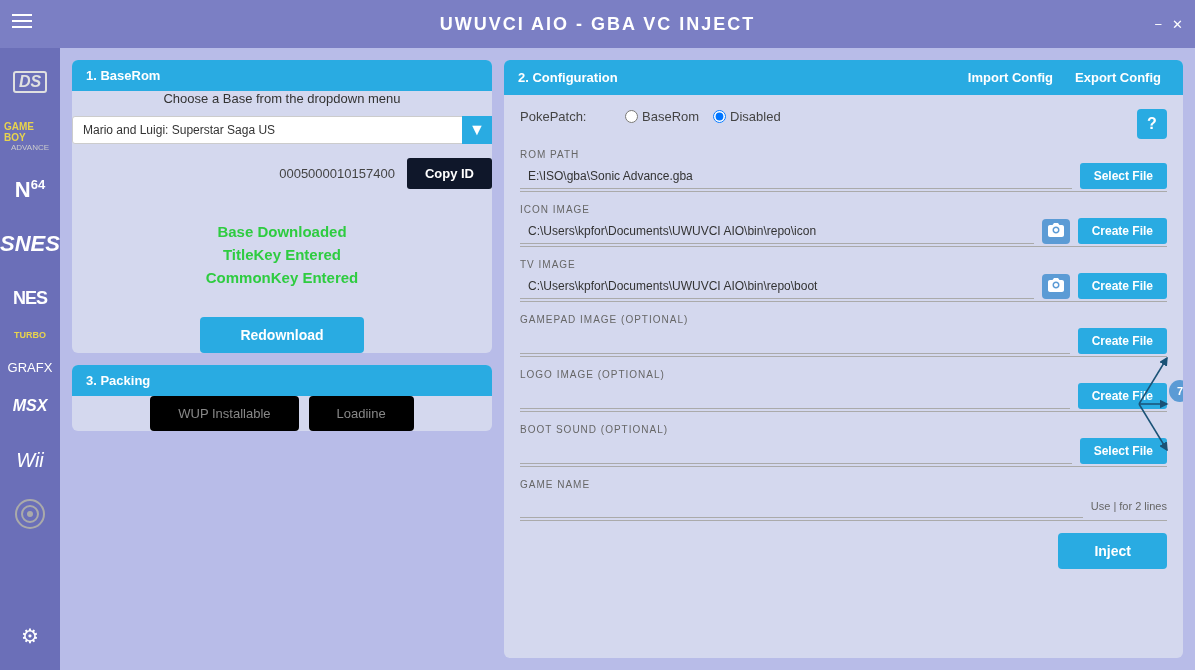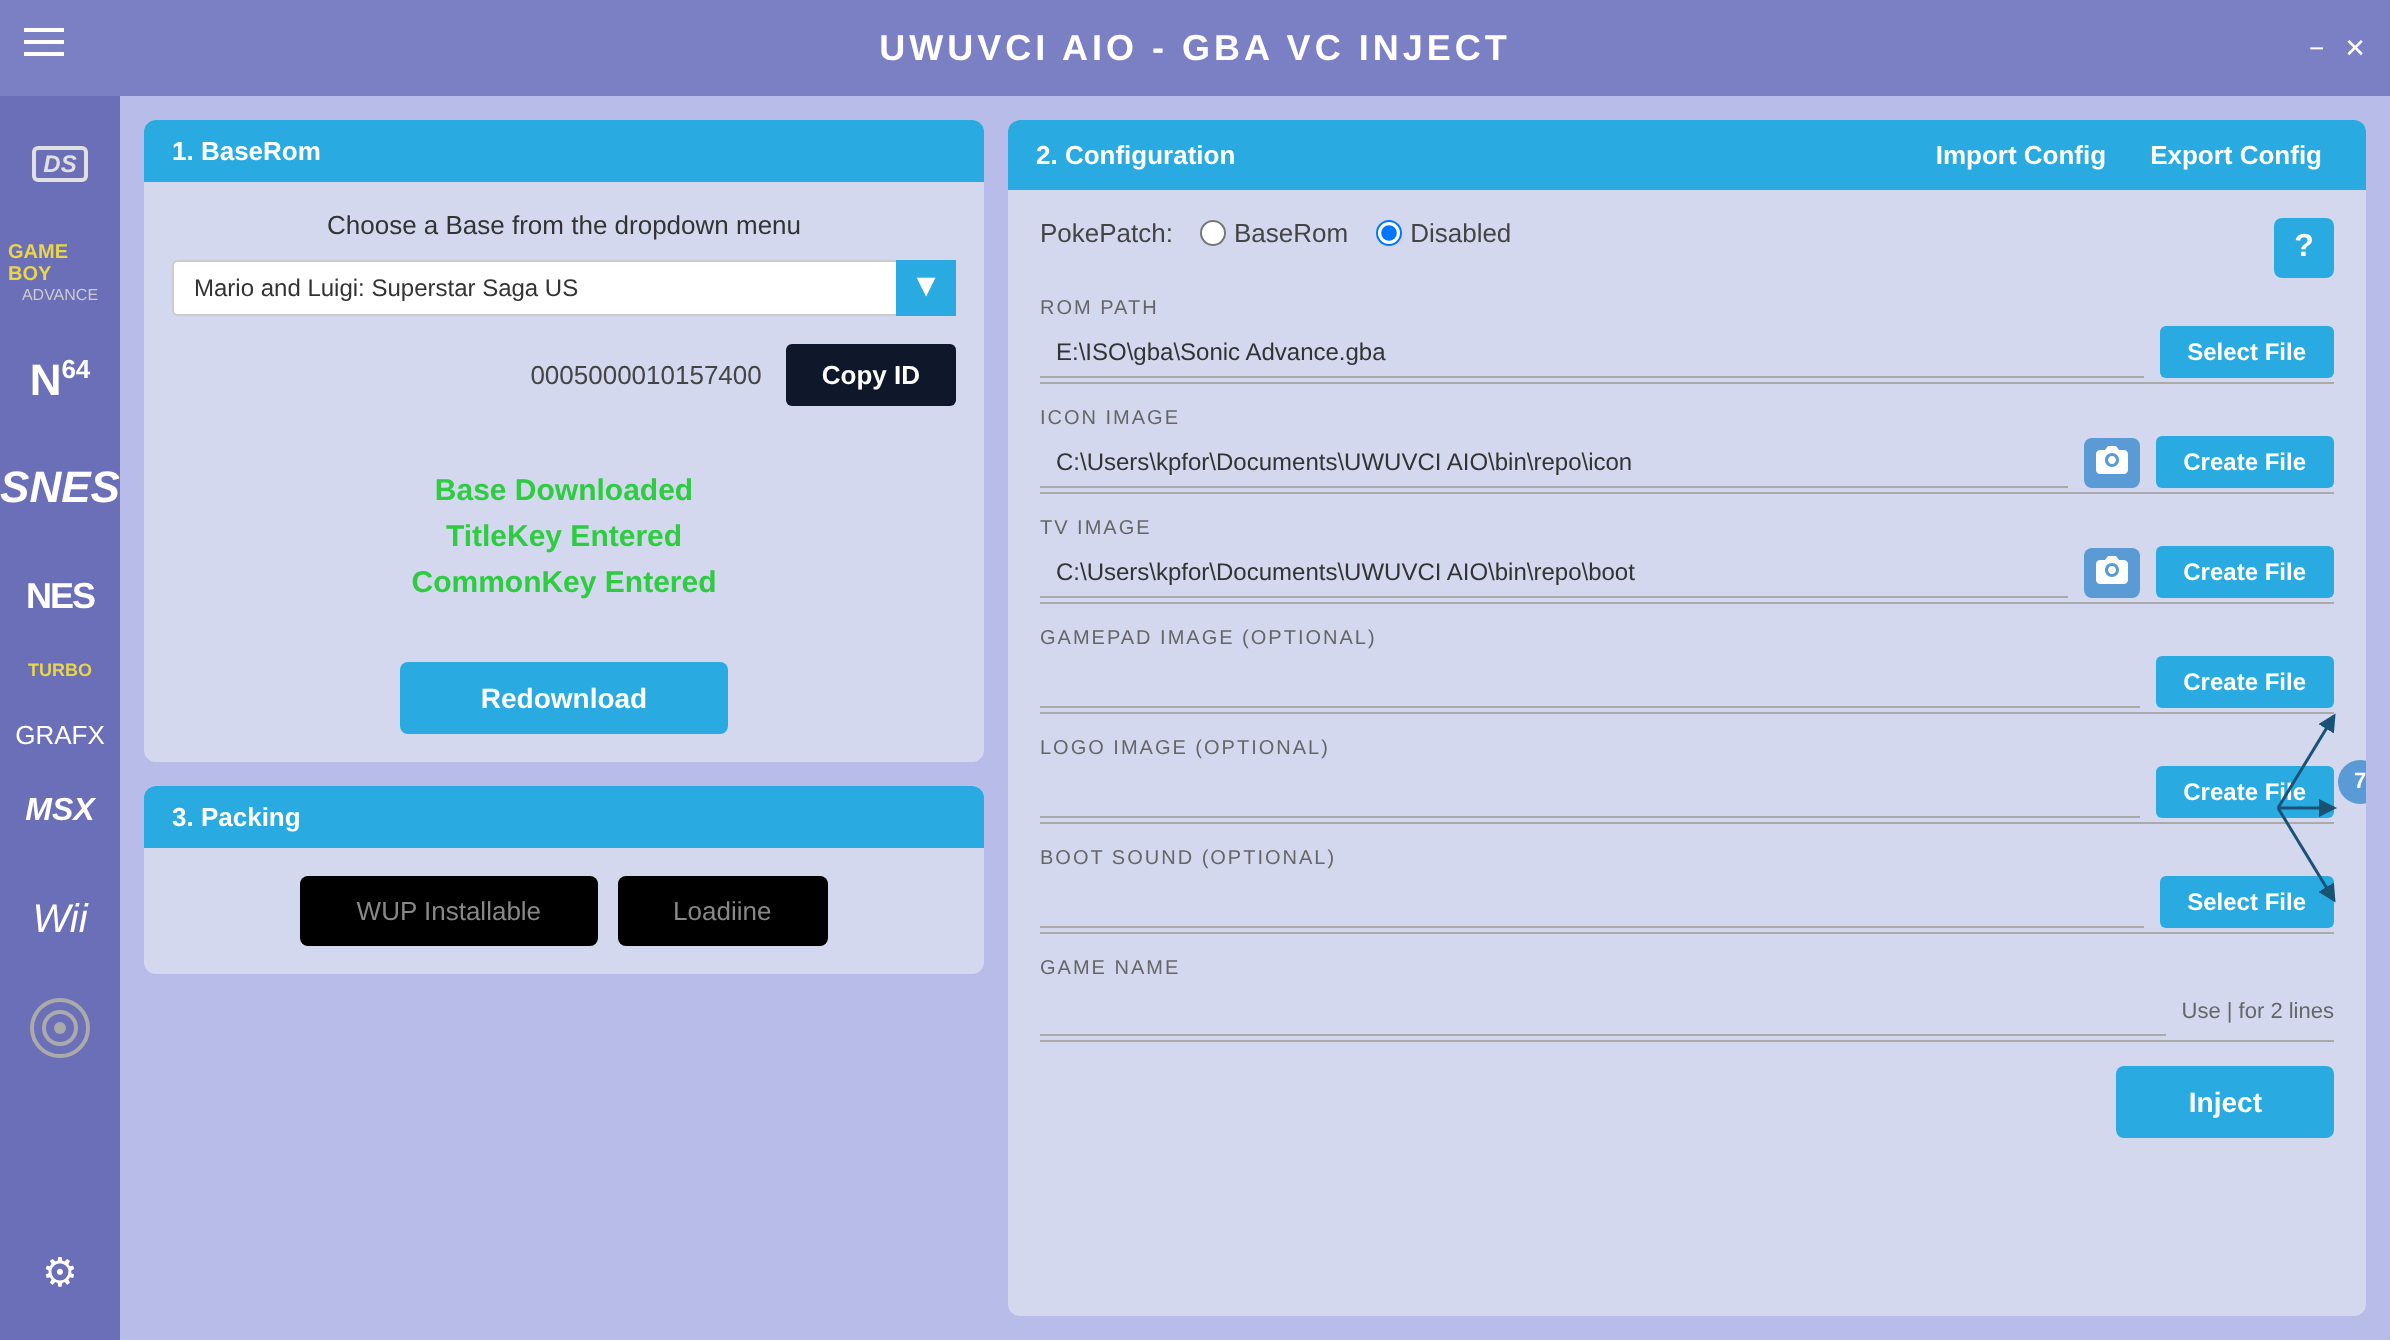--- a/index.html
+++ b/index.html
@@ -83,21 +83,21 @@
       height: 52px;
       display: flex;
       align-items: center;
       justify-content: center;
       cursor: pointer;
       border-radius: 4px;
     }
 
     
     .logo-ds {
-      font-size: 12px;
+      font-size: 16px;
       font-weight: 900;
       color: #e0e0e0;
       font-style: italic;
       border: 2px solid #e0e0e0;
       padding: 0 4px;
       border-radius: 3px;
     }
     .logo-gba {
       display: flex;
       flex-direction: column;
@@ -175,21 +175,20 @@
       overflow: hidden;
     }
     .section-header {
       background: #29abe2;
       color: white;
       font-size: 13px;
       font-weight: 600;
       padding: 8px 14px;
     }
     .section-body {
-      padding: 14px;
     }
 
     
     .baserom-label {
       text-align: center;
       color: #333;
       font-size: 13px;
       margin-bottom: 10px;
     }
 
@@ -324,21 +323,21 @@
     }
 
     .right-body {
       padding: 14px 16px;
     }
 
     
     .pokepatch-row {
       display: flex;
       align-items: center;
-      gap: 0;
+      gap: 25px;
       margin-bottom: 3px;
     }
     .pokepatch-label {
       font-size: 13px;
       color: #444;
       min-width: 80px;
     }
     .radio-group {
       display: flex;
       align-items: center;

